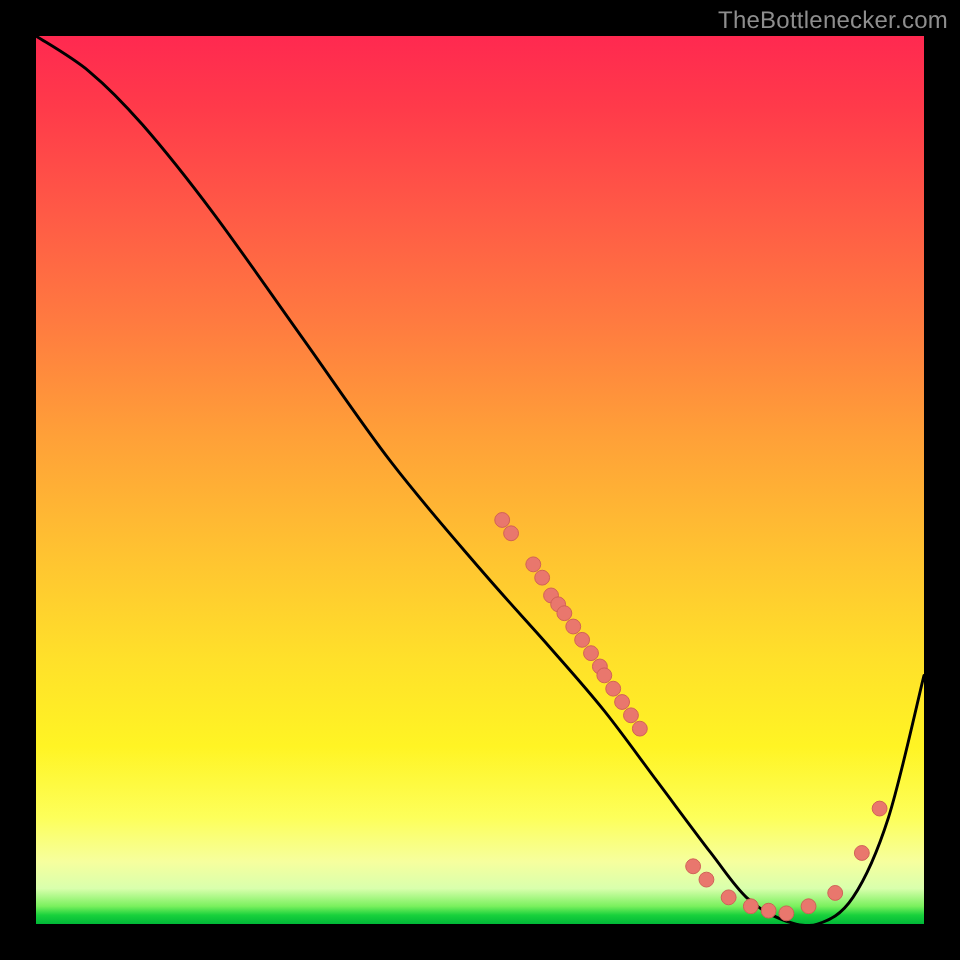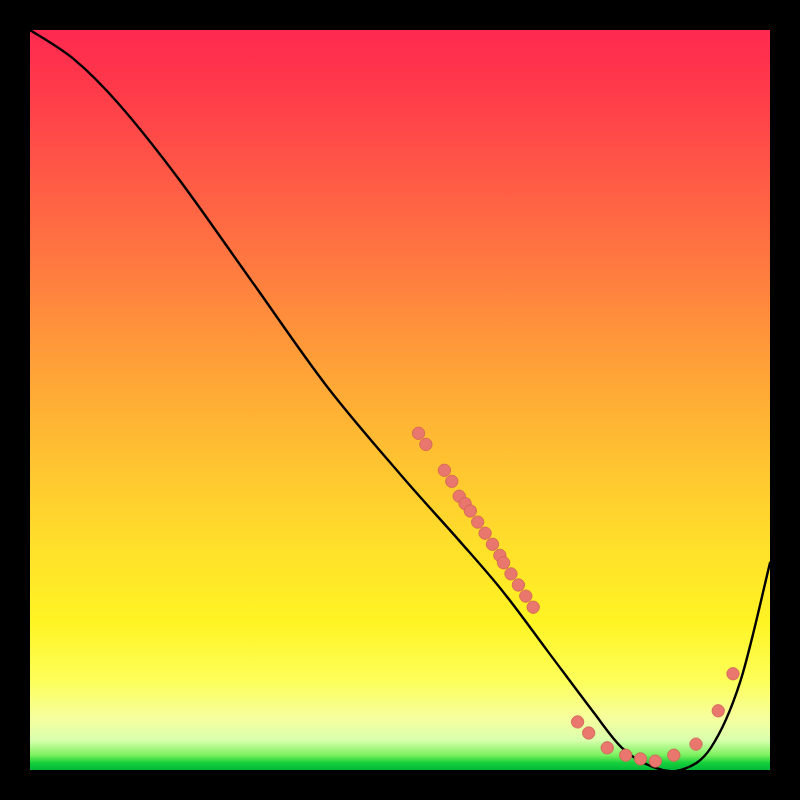--- a/index.html
+++ b/index.html
@@ -57,20 +57,21 @@
     font-size: 20px;
     color: #8e8e8e;
     letter-spacing: 0.2px;
     user-select: none;
   }
 </style>
 </head>
 <body>
 
 <div class="frame">
+  <div class="watermark">TheBottlenecker.com</div>
   <div class="plot">
     <div class="gradient"></div>
     <svg class="curve" viewBox="0 0 740 740" preserveAspectRatio="none">
       <path id="curve-path" fill="none" stroke="#000000" stroke-width="2.4" stroke-linecap="round" stroke-linejoin="round" d="M 0.00 0.00 C 7.40 4.93, 29.60 17.27, 44.40 29.60 C 59.20 41.93, 71.53 54.27, 88.80 74.00 C 106.07 93.73, 125.80 118.40, 148.00 148.00 C 170.20 177.60, 197.33 217.07, 222.00 251.60 C 246.67 286.13, 271.33 323.13, 296.00 355.20 C 320.67 387.27, 347.80 418.10, 370.00 444.00 C 392.20 469.90, 411.93 490.87, 429.20 510.60 C 446.47 530.33, 458.80 543.90, 473.60 562.40 C 488.40 580.90, 503.20 601.87, 518.00 621.60 C 532.80 641.33, 550.07 664.77, 562.40 680.80 C 574.73 696.83, 582.13 708.55, 592.00 717.80 C 601.87 727.05, 611.73 732.60, 621.60 736.30 C 631.47 740.00, 641.33 743.08, 651.20 740.00 C 661.07 736.92, 670.93 732.60, 680.80 717.80 C 690.67 703.00, 700.53 682.03, 710.40 651.20 C 720.27 620.37, 735.07 552.53, 740.00 532.80"></path>
       <g id="markers">
           <circle cx="388.50" cy="403.30" r="6.2" fill="#e9776d" stroke="#cf5f56" stroke-width="0.8"></circle>
           <circle cx="395.90" cy="414.40" r="6.2" fill="#e9776d" stroke="#cf5f56" stroke-width="0.8"></circle>
           <circle cx="414.40" cy="440.30" r="6.2" fill="#e9776d" stroke="#cf5f56" stroke-width="0.8"></circle>
           <circle cx="421.80" cy="451.40" r="6.2" fill="#e9776d" stroke="#cf5f56" stroke-width="0.8"></circle>
           <circle cx="429.20" cy="466.20" r="6.2" fill="#e9776d" stroke="#cf5f56" stroke-width="0.8"></circle>

